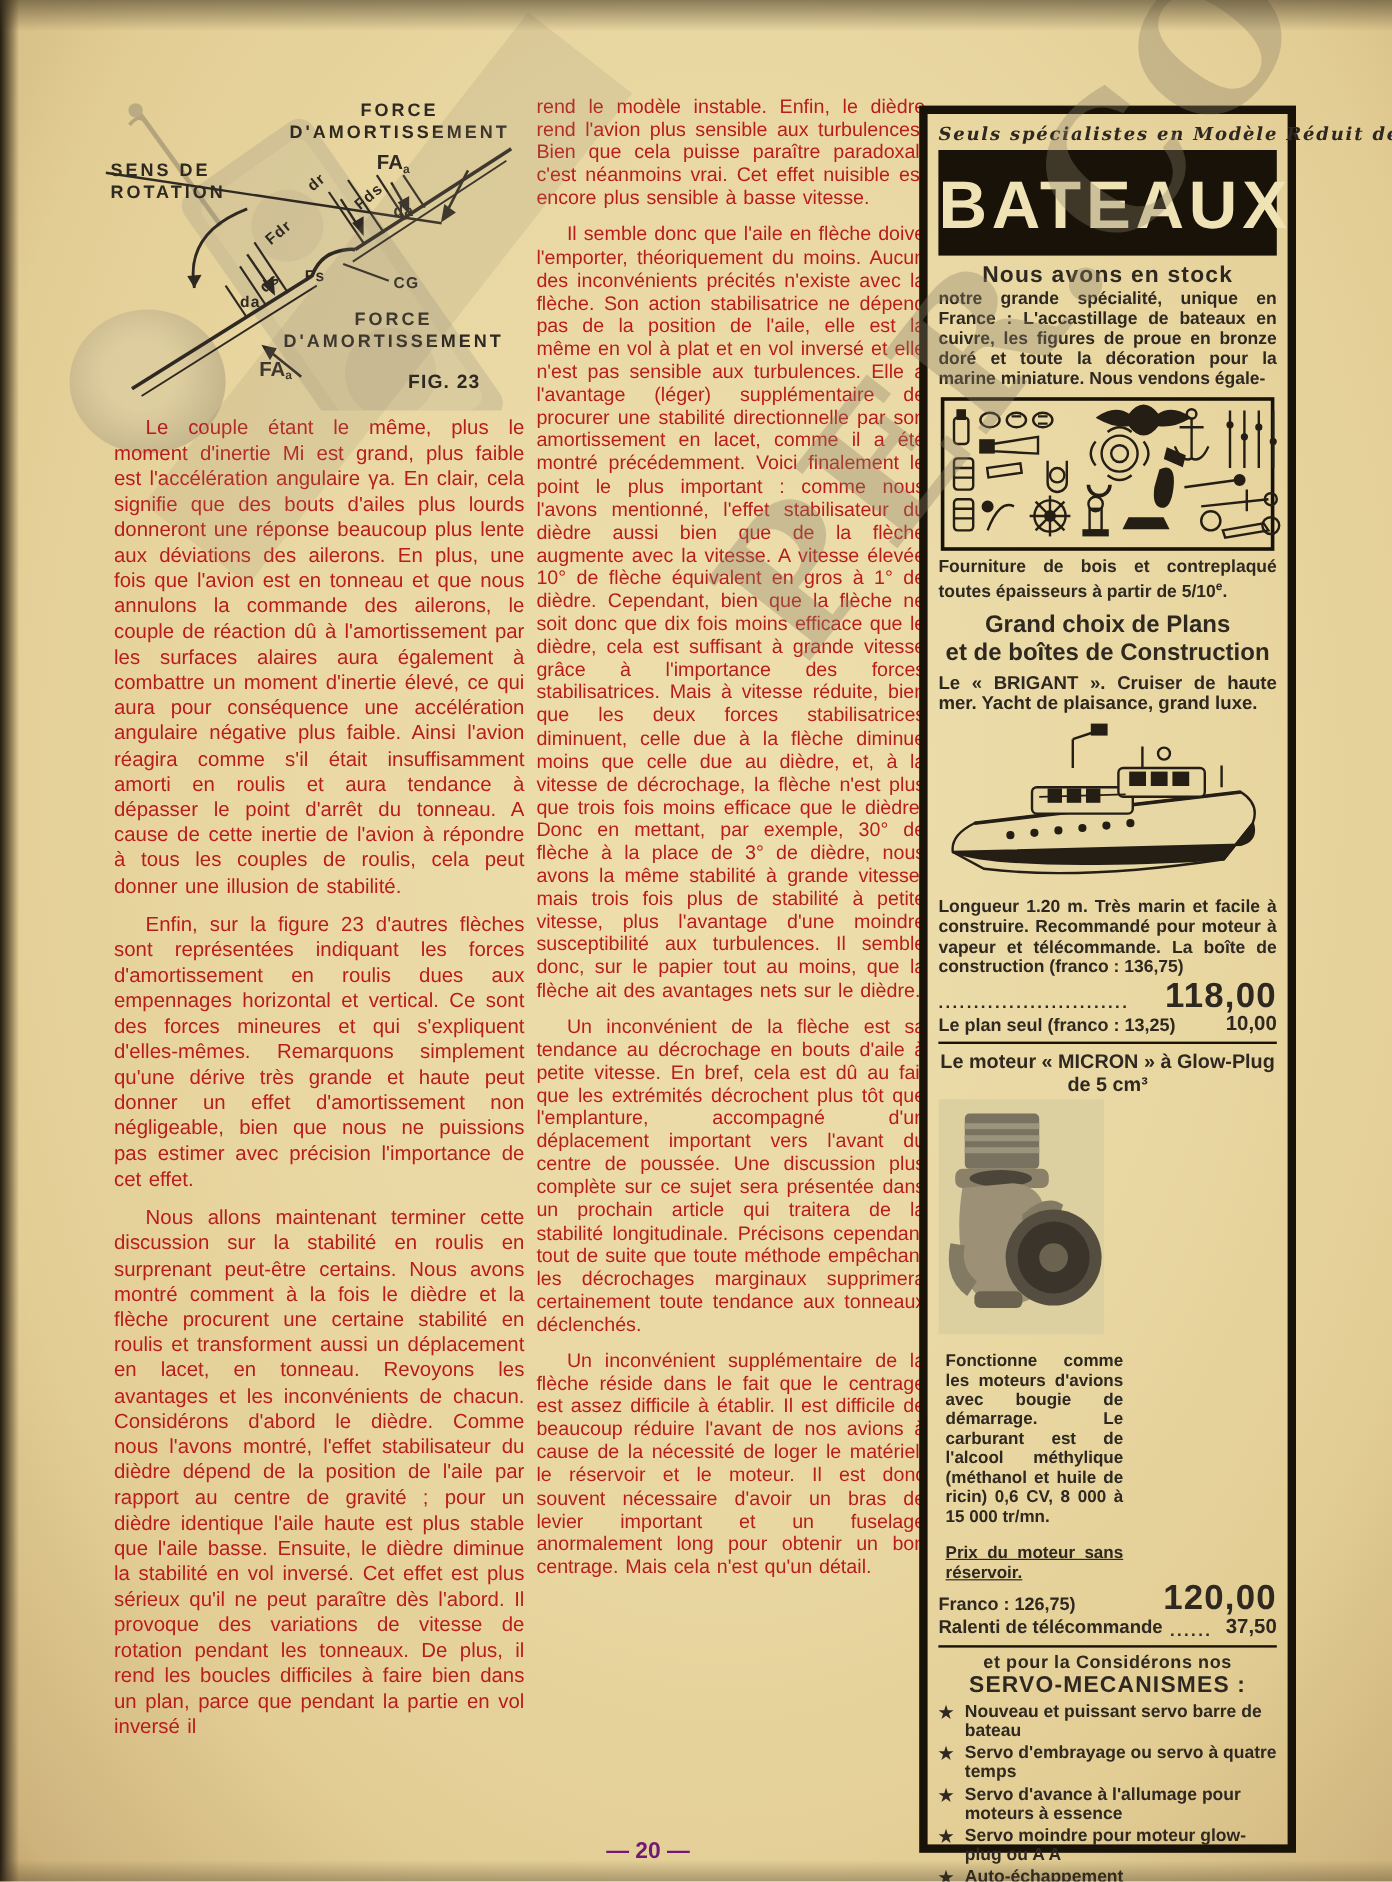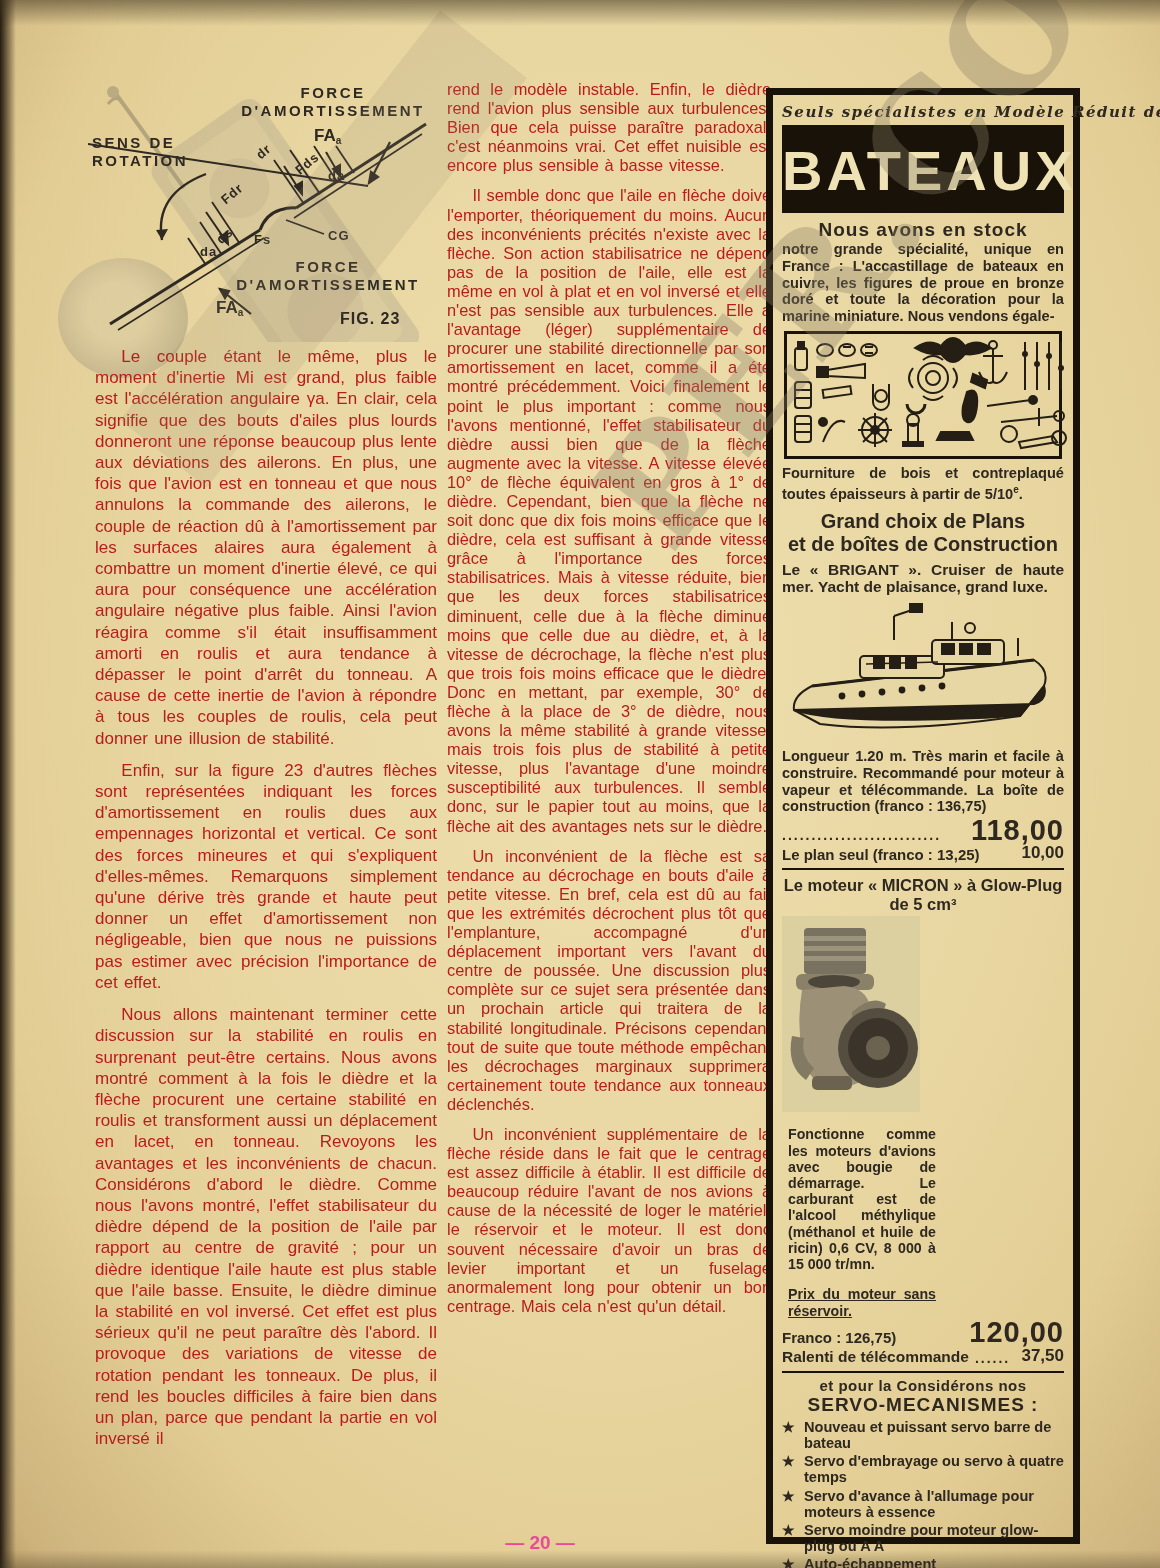--- a/index.html
+++ b/index.html
@@ -55,21 +55,21 @@
   .planrow{border-bottom:2px solid #181208;padding-bottom:5px;margin-bottom:6px;}
   .micron-h{font-size:16.5px;line-height:19px;margin-top:2px;}
   .motor-wrap{display:flex;margin-top:2px;flex-direction:column;}
   .motor-right{font-weight:bold;font-size:14.2px;line-height:16.2px;text-align:justify;width:148px;}
   .hr{border-top:2px solid #181208;margin:5px 0 4px 0;}
   .servo-intro{font-size:15px;letter-spacing:.5px;}
   .servo-title{font-size:19px;letter-spacing:1px;margin-bottom:3px;}
   .servo-item{display:flex;font-weight:bold;font-size:14.6px;line-height:16.2px;margin-bottom:2px;}
   .star{width:22px;flex:none;font-size:14px;}
   .pageno{position:absolute;left:360px;width:360px;top:1532px;text-align:center;
-       font-weight:bold;font-size:19px;color:#ec4899;z-index:3;}
+       font-weight:bold;font-size:19px;color:#701a75;z-index:3;}
   sup{font-size:10px;}
 </style>
 </head>
 <body>
 
 <div class="ghost-circle"></div>
 
 <div class="figure">
   <svg width="352" height="260" viewBox="0 0 352 260">
 
@@ -134,21 +134,21 @@
   </div>
   <div class="flabel fbig" style="left:4px;top:52px;width:130px;text-align:left;">
     <span>SENS DE</span><br>
     <span>ROTATION</span>
   </div>
   <div class="flabel fsmall" style="left:168px;top:62px;transform:rotate(-40deg);">dr</div>
   <div class="flabel fsmall" style="left:206px;top:74px;transform:rotate(-40deg);">Fds</div>
   <div class="flabel fsmall" style="left:240px;top:86px;">da</div>
   <div class="flabel fsmall" style="left:132px;top:104px;transform:rotate(-40deg);">Fdr</div>
   <div class="flabel fsmall" style="left:128px;top:146px;transform:rotate(-40deg);">ds</div>
-  <div class="flabel fsmall" style="left:166px;top:150px;">Fs</div>
+  <div class="flabel fsmall" style="left:166px;top:140px;">Fs</div>
   <div class="flabel fsmall" style="left:240px;top:146px;">CG</div>
   <div class="flabel fsmall" style="left:112px;top:162px;">da</div>
   <div class="flabel" style="left:128px;top:216px;font-size:17px;">
     <span>FA</span><span class="fsub">a</span>
   </div>
   <div class="flabel fbig" style="left:140px;top:176px;width:200px;">
     <span>FORCE</span><br>
     <span>D'AMORTISSEMENT</span>
   </div>
   <div class="flabel" style="left:252px;top:228px;font-size:16px;letter-spacing:1px;">FIG. 23</div>

